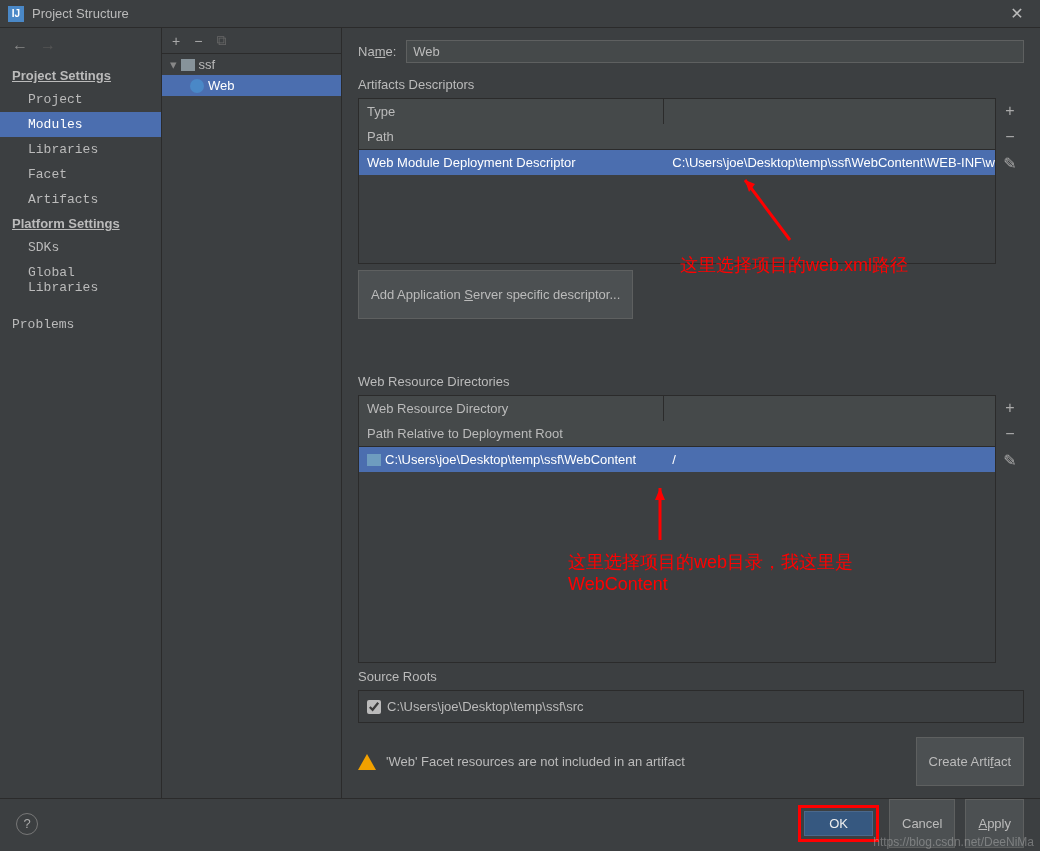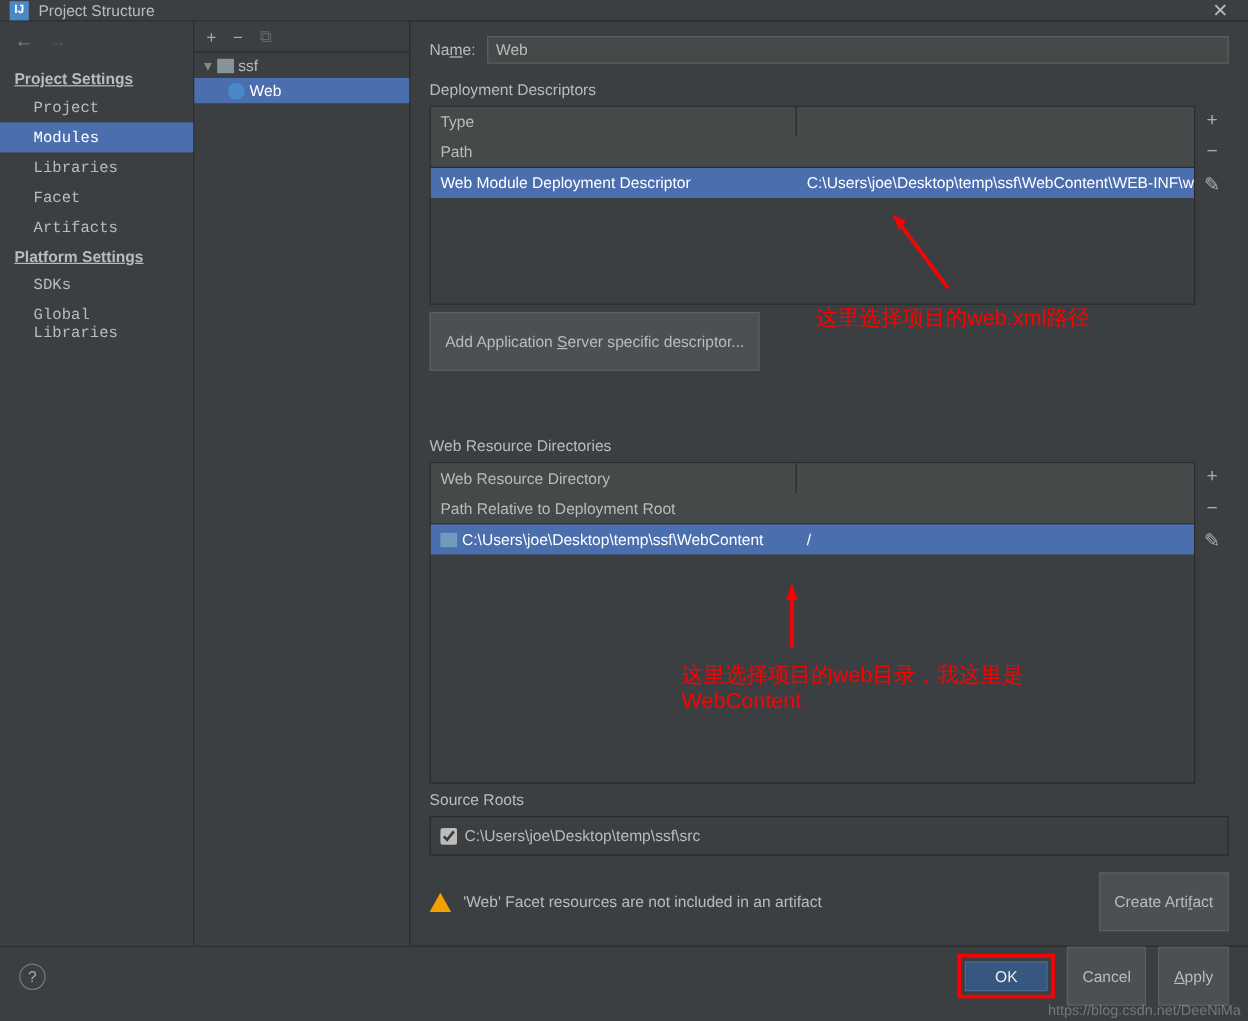--- a/index.html
+++ b/index.html
@@ -1,17 +1,17 @@
 <!DOCTYPE html>
 <html><head>
 <meta charset="utf-8">
 <style>
 * { box-sizing: border-box; margin: 0; padding: 0; font-family: "Segoe UI", sans-serif; font-size: 13px; }
 body { background: #3c3f41; color: #bbbbbb; width: 1040px; height: 851px; overflow: hidden; position: relative; }
-.titlebar { height: 18px; background: #3c3f41; display: flex; align-items: center; padding: 0 8px; border-bottom: 1px solid #2b2b2b; }
+.titlebar { height: 28px; background: #3c3f41; display: flex; align-items: center; padding: 0 8px; border-bottom: 1px solid #2b2b2b; }
 .title-icon { width: 16px; height: 16px; background: #4a88c7; margin-right: 8px; display: flex; align-items: center; justify-content: center; color: #fff; font-size: 10px; font-weight: bold; }
 .titlebar .title { flex: 1; color: #bbbbbb; }
 .close-btn { width: 30px; text-align: center; color: #bbbbbb; cursor: pointer; font-size: 16px; }
 .main { display: flex; height: 770px; }
 .sidebar { width: 162px; background: #3c3f41; border-right: 1px solid #2b2b2b; padding-top: 4px; }
 .nav-arrows { padding: 4px 12px; display: flex; gap: 12px; color: #888; margin-bottom: 6px; }
 .nav-arrows span { cursor: pointer; font-size: 16px; }
 .section-header { padding: 4px 12px; font-weight: bold; color: #bbbbbb; text-decoration: underline; }
 .nav-item { padding: 5px 12px 5px 28px; color: #bbbbbb; cursor: pointer; font-family: Liberation Mono, monospace; }
 .nav-item.selected { background: #4b6eaf; color: #fff; }
@@ -75,20 +75,21 @@
     <div class="section-header">Project Settings</div>
     <div class="nav-item">Project</div>
     <div class="nav-item selected">Modules</div>
     <div class="nav-item">Libraries</div>
     <div class="nav-item">Facet</div>
     <div class="nav-item">Artifacts</div>
     <div class="section-header">Platform Settings</div>
     <div class="nav-item">SDKs</div>
     <div class="nav-item">Global Libraries</div>
     <div style="height:12px"></div>
+    <div class="nav-item" style="padding-left:12px">Problems</div>
   </div>
 
   <div class="tree-panel">
     <div class="tree-toolbar">
       <span>+</span>
       <span>−</span>
       <span style="color:#666">⧉</span>
     </div>
     <div class="tree-item">
       <span style="color:#888">▾</span>
@@ -100,21 +101,21 @@
       <span>Web</span>
     </div>
   </div>
 
   <div class="content">
     <div class="field-row">
       <label><span>Na<span class="underline-char">m</span>e:</span></label>
       <input type="text" value="Web" style="">
     </div>
 
-    <div class="section-label">Deployment Descriptors</div>
+    <div class="section-label">Artifacts Descriptors</div>
     <div class="table-wrap">
       <div class="table">
         <div class="thead">
           <div class="th" style="width:48%">Type</div>
           <div class="th" style="flex:1;border-right:none">Path</div>
         </div>
         <div class="trow selected">
           <div class="td" style="width:48%">Web Module Deployment Descriptor</div>
           <div class="td" style="flex:1">C:\Users\joe\Desktop\temp\ssf\WebContent\WEB-INF\w</div>
         </div>

